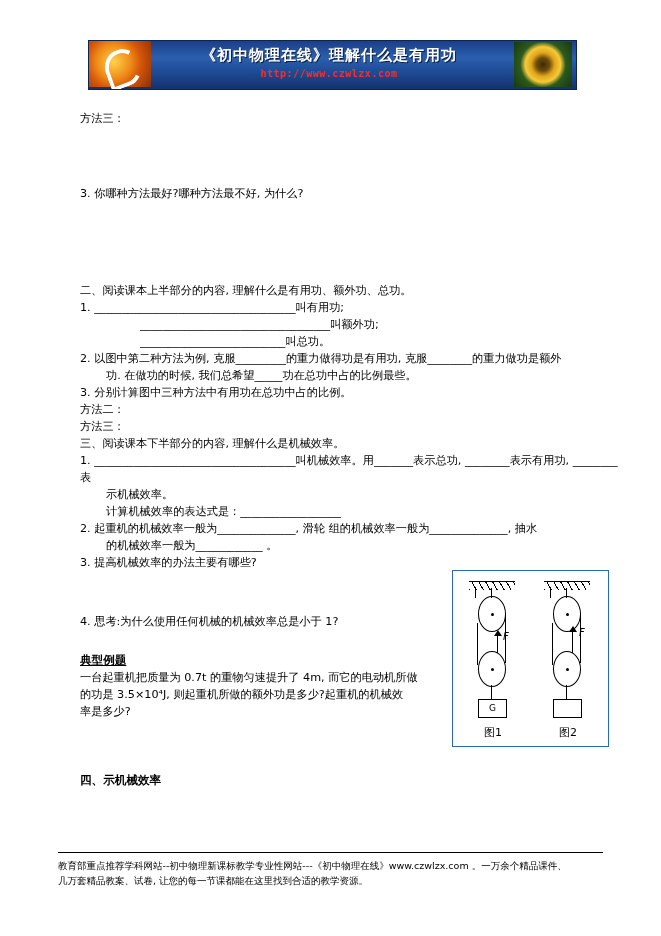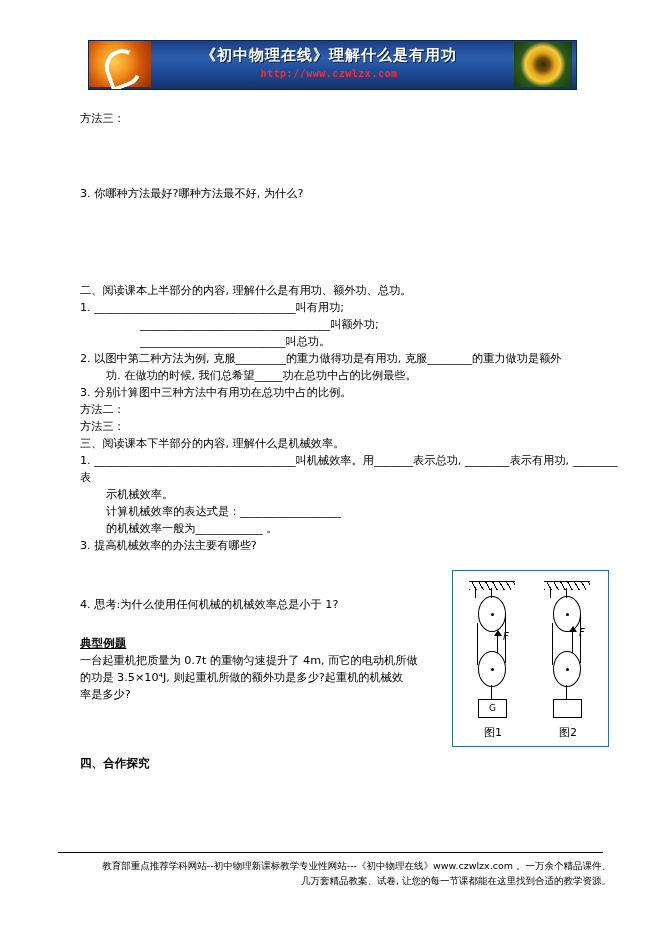--- a/index.html
+++ b/index.html
@@ -210,27 +210,26 @@
     position: absolute;
     bottom: 6px;
     width: 100%;
     text-align: center;
     font-size: 11px;
   }
 
   
   .footer {
     position: absolute;
-    left: 66px;
+    left: 58px;
     top: 858px;
     width: 545px;
     font-size: 9.5px;
     line-height: 15px;
     color: #000;
-    text-align: right;
   }
   .footer-rule {
     position: absolute;
     left: 58px;
     top: 852px;
     width: 545px;
     height: 0;
     border-top: 1px solid #000;
   }
 </style>
@@ -266,33 +265,34 @@
     <p class="line">2. 以图中第二种方法为例, 克服_________的重力做得功是有用功, 克服________的重力做功是额外</p>
     <p class="line indent2">功. 在做功的时候, 我们总希望_____功在总功中占的比例最些。</p>
     <p class="line">3. 分别计算图中三种方法中有用功在总功中占的比例。</p>
     <p class="line">方法二：</p>
     <p class="line">方法三：</p>
 
     <p class="line">三、阅读课本下半部分的内容, 理解什么是机械效率。</p>
     <p class="line">1. ____________________________________叫机械效率。用_______表示总功, ________表示有用功, ________表</p>
     <p class="line indent2">示机械效率。</p>
     <p class="line indent2">计算机械效率的表达式是：__________________</p>
+    <p class="line">2. 起重机的机械效率一般为______________, 滑轮 组的机械效率一般为______________, 抽水</p>
     <p class="line indent2">的机械效率一般为____________ 。</p>
     <p class="line">3. 提高机械效率的办法主要有哪些?</p>
     <div class="gap-l"></div>
     <p class="line">4. 思考:为什么使用任何机械的机械效率总是小于 1?</p>
     <div class="gap-m"></div>
 
     <p class="line heading-underline">典型例题</p>
     <p class="line narrow">一台起重机把质量为 0.7t 的重物匀速提升了 4m, 而它的电动机所做</p>
     <p class="line narrow">的功是 3.5×10⁴J, 则起重机所做的额外功是多少?起重机的机械效</p>
     <p class="line narrow">率是多少?</p>
     <div class="gap-l"></div>
     <div class="gap-s"></div>
-    <p class="line heading">四、合作探究</p>
+    <p class="line heading">四、示机械效率</p>
   </div>
 
   <div class="figures">
 
     <div class="fig fig1">
       <div class="ceiling"></div>
 
       <div class="pulley" style="left:21px; top:25px; width:26px; height:34px;">
           <span class="axle"></span>
         </div>

